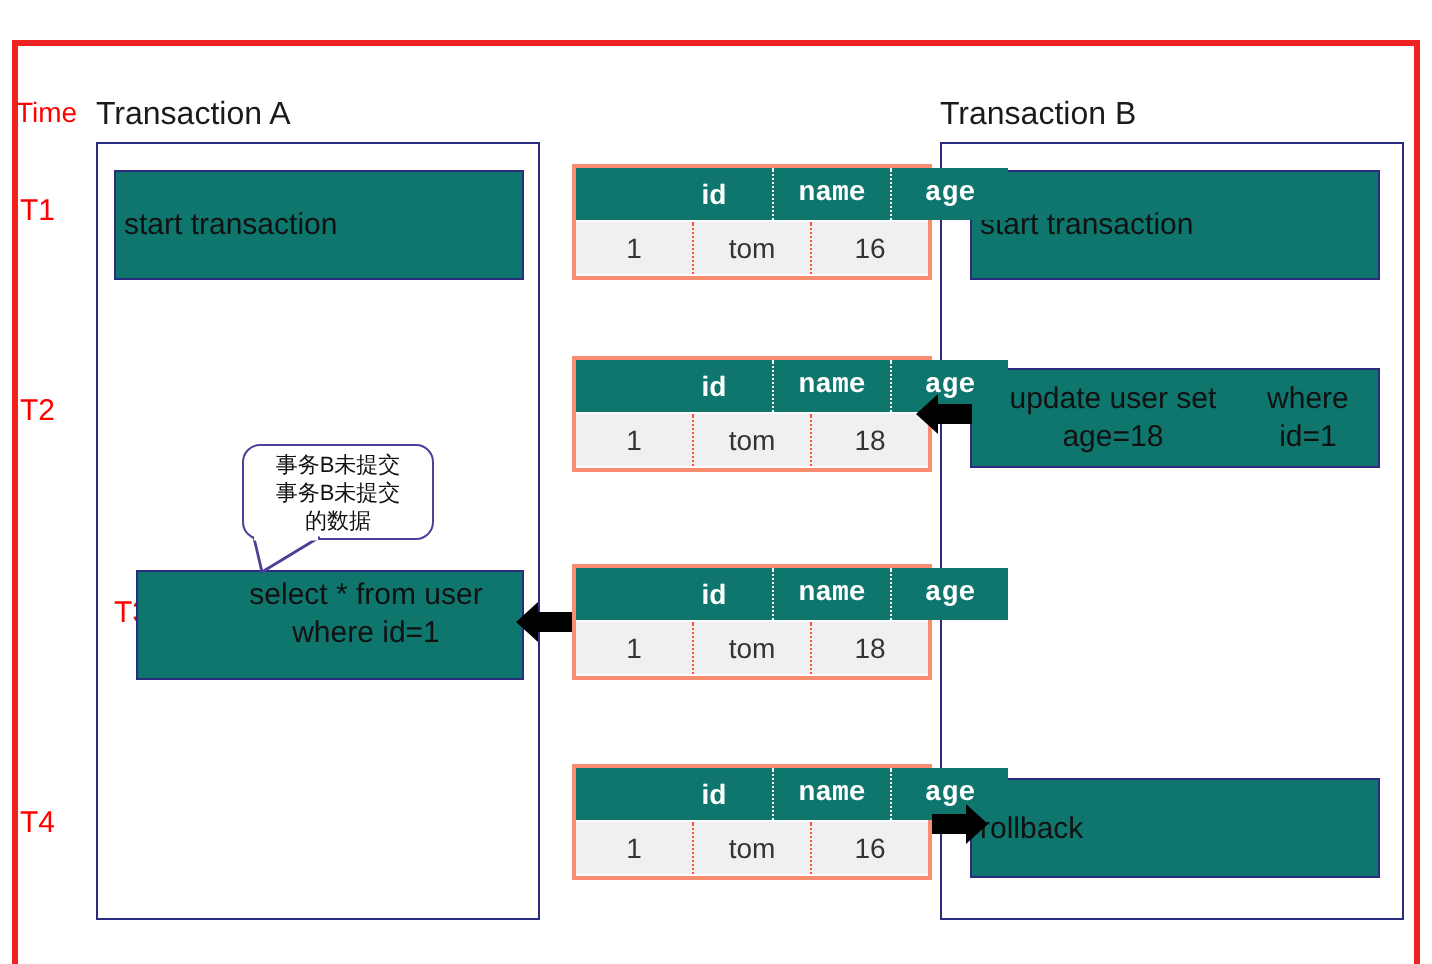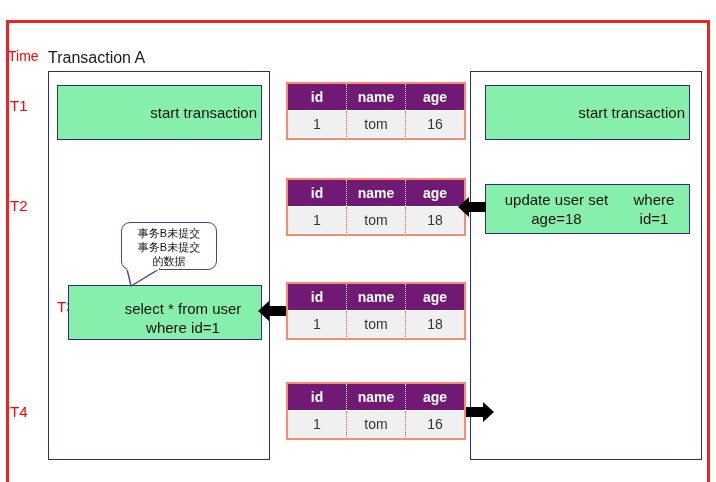--- a/index.html
+++ b/index.html
@@ -34,40 +34,40 @@
 
   
   .lane{
     position:absolute;border:1.5px solid #2b2b80;box-sizing:border-box;
     background:transparent;
   }
 
   
   .stmt{
     position:absolute;border:1.5px solid #2b2b80;box-sizing:border-box;
-    background:#86efac;display:flex;align-items:center;justify-content:flex-end;
+    background:#0f766e;display:flex;align-items:center;justify-content:flex-start;
     text-align:center;font-size:15px;line-height:19px;color:#111;
     padding:2px 4px;
   }
 
   
   .tbl{
     position:absolute;box-sizing:border-box;
     border:2px solid #f98b6e;background:#ffffff;
   }
   .tbl .thead,.tbl .trow{display:flex;width:100%;}
-  .tbl .thead{background:#701a75;}
+  .tbl .thead{background:#0f766e;padding-left:40px;}
   .tbl .trow{background:#f0f0f0;}
   .tbl .th,.tbl .td{
     flex:1 1 0;text-align:center;box-sizing:border-box;
     font-size:14px;line-height:26px;height:26px;overflow:hidden;
   }
   .tbl .th{color:#ffffff;font-weight:bold;}
   .tbl .td{color:#333333;}
-  .tbl .th+.th{border-left:1px dotted #ffffff;}
+  .tbl .th+.th{border-left:1px dotted #ffffff;font-family:Liberation Mono, monospace;}
   .tbl .td+.td{border-left:1px dotted #f9552e;}
   .tbl .trow{border-top:1px solid #ffffff;}
 
   
   .arrow{position:absolute;display:block;}
 
   
   .callout{
     position:absolute;box-sizing:border-box;
     border:1.5px solid #4b3f96;border-radius:9px;background:#ffffff;
@@ -85,20 +85,21 @@
   <div class="red-frame"></div>
 
   <div class="time-label" style="left:8px;top:33px;">Time</div>
 
   <div class="t-label" style="left:10px;top:82px;">T1</div>
   <div class="t-label" style="left:10px;top:182px;">T2</div>
   <div class="t-label" style="left:10px;top:283px;margin-left:47px;">T3</div>
   <div class="t-label" style="left:10px;top:388px;">T4</div>
 
   <div class="col-title" style="left:48px;top:34px;width:222px;">Transaction A</div>
+  <div class="col-title" style="left:470px;top:34px;width:232px;">Transaction B</div>
 
   <div class="lane" style="left:48px;top:55px;width:222px;height:389px;"></div>
   <div class="lane" style="left:470px;top:55px;width:232px;height:389px;"></div>
 
   <div class="stmt" style="left:57px;top:69px;width:205px;height:55px;">
     <span>start transaction</span>
   </div>
 
   <div class="stmt" style="left:68px;top:269px;width:194px;height:55px;flex-direction:column;padding-left:40px;">
     <span>select * from user</span>
@@ -117,20 +118,23 @@
 
   <div class="stmt" style="left:485px;top:69px;width:205px;height:55px;">
     <span>start transaction</span>
   </div>
 
   <div class="stmt" style="left:485px;top:168px;width:205px;height:50px;flex-direction:row;">
     <span>update user set age=18</span>
     <span>where id=1</span>
   </div>
 
+  <div class="stmt" style="left:485px;top:373px;width:205px;height:50px;">
+    <span>rollback</span>
+  </div>
 
   <div class="tbl" style="left:286px;top:66px;width:180px;height:58px;">
     <div class="thead">
       <div class="th">id</div>
       <div class="th">name</div>
       <div class="th">age</div>
     </div>
     <div class="trow">
       <div class="td">1</div>
       <div class="td">tom</div>

